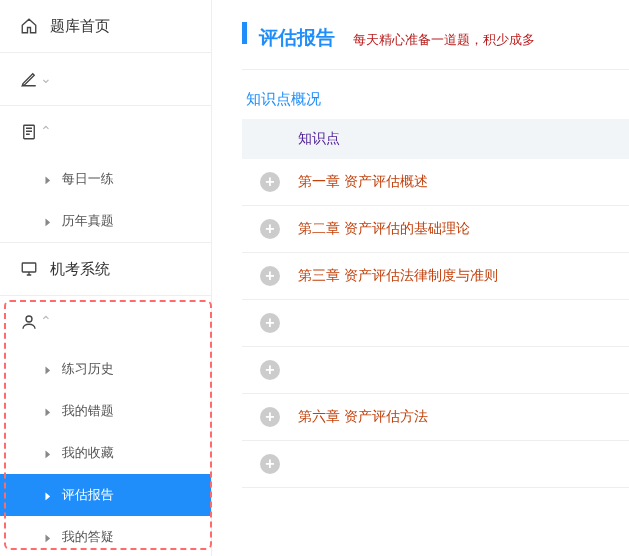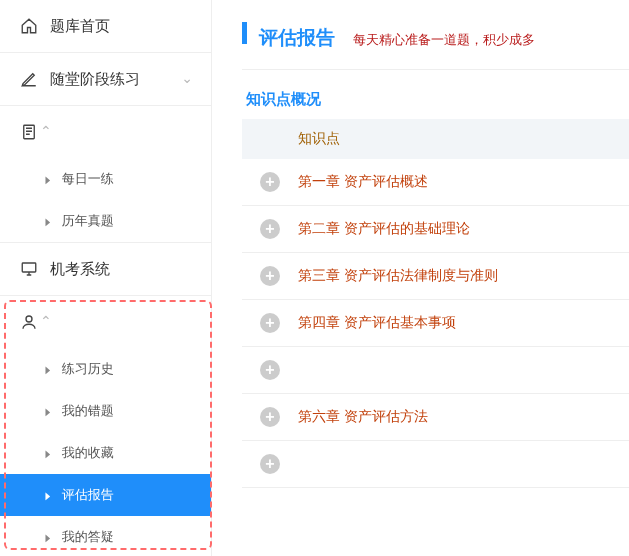--- a/index.html
+++ b/index.html
@@ -16,22 +16,22 @@
   .sub-item .tri { color: #888; font-size: 10px; margin-right: 10px; transform: scaleX(0.6); }
   .sub-item.selected { background: #1f8efa; color: #fff; }
   .sub-item.selected .tri { color: #fff; }
 
   .main { flex: 1; padding: 22px 0 0 30px; }
   .header { display: flex; align-items: baseline; gap: 18px; padding-bottom: 18px; border-bottom: 1px solid #eee; margin-bottom: 20px; }
   .header .bar { width: 5px; height: 22px; background: #1f8efa; margin-right: -6px; }
   .header h1 { font-size: 19px; color: #1f8efa; font-weight: 600; }
   .header .sub { font-size: 13px; color: #b91c1c; }
 
-  .section-title { font-size: 15px; color: #1f8efa; font-weight: 700; margin-bottom: 10px; padding-left: 4px; margin-top: 12px; }
-  .col-head { background: #f2f5f8; height: 40px; display: flex; align-items: center; padding-left: 56px; font-size: 14px; color: #a16207; }
+  .section-title { font-size: 15px; color: #1f8efa; font-weight: 400; margin-bottom: 10px; padding-left: 4px; margin-top: 12px; }
+  .col-head { background: #f2f5f8; height: 40px; display: flex; align-items: center; padding-left: 56px; font-size: 14px; color: #4c1d95; }
   .kp-row { height: 47px; display: flex; align-items: center; border-bottom: 1px solid #eee; padding-left: 18px; }
   .kp-row .plus { width: 20px; height: 20px; border-radius: 50%; background: #ccc; color: #fff; font-size: 16px; line-height: 20px; text-align: center; margin-right: 18px; flex-shrink: 0; font-weight: bold; }
   .kp-row .txt { font-size: 14px; color: #c2410c; }
 
   .dashed-box { position: absolute; left: 4px; top: 300px; width: 208px; height: 250px; border: 2.5px dashed #ff6b6b; border-radius: 6px; pointer-events: none; }
 </style>
 </head>
 <body>
 
 <div class="layout">
@@ -48,21 +48,20 @@
       </div>
     </div>
 
     <div class="menu-group">
       <div class="menu-item">
         <span class="icon">
           <svg width="18" height="18" viewBox="0 0 24 24" fill="none" stroke="currentColor" stroke-width="1.8">
               <path d="M3 21 L6 20 L19 7 L17 5 L4 18 Z M3 21 H21"></path>
             </svg>
         </span>
-        <span class="label">随堂阶段练习</span>
         <span class="chev">⌄</span>
       </div>
     </div>
 
     <div class="menu-group">
       <div class="menu-item">
         <span class="icon">
           <svg width="18" height="18" viewBox="0 0 24 24" fill="none" stroke="currentColor" stroke-width="1.8">
               <rect x="5" y="3" width="14" height="18" rx="1"></rect>
               <path d="M8 7h8M8 11h8M8 15h5"></path>
@@ -145,21 +144,20 @@
     <div class="kp-row">
       <span class="plus">+</span>
       <span class="txt">第二章 资产评估的基础理论</span>
     </div>
     <div class="kp-row">
       <span class="plus">+</span>
       <span class="txt">第三章 资产评估法律制度与准则</span>
     </div>
     <div class="kp-row">
       <span class="plus">+</span>
-      <span class="txt">第四章 资产评估基本事项</span>
     </div>
     <div class="kp-row">
       <span class="plus">+</span>
     </div>
     <div class="kp-row">
       <span class="plus">+</span>
       <span class="txt">第六章 资产评估方法</span>
     </div>
     <div class="kp-row">
       <span class="plus">+</span>

